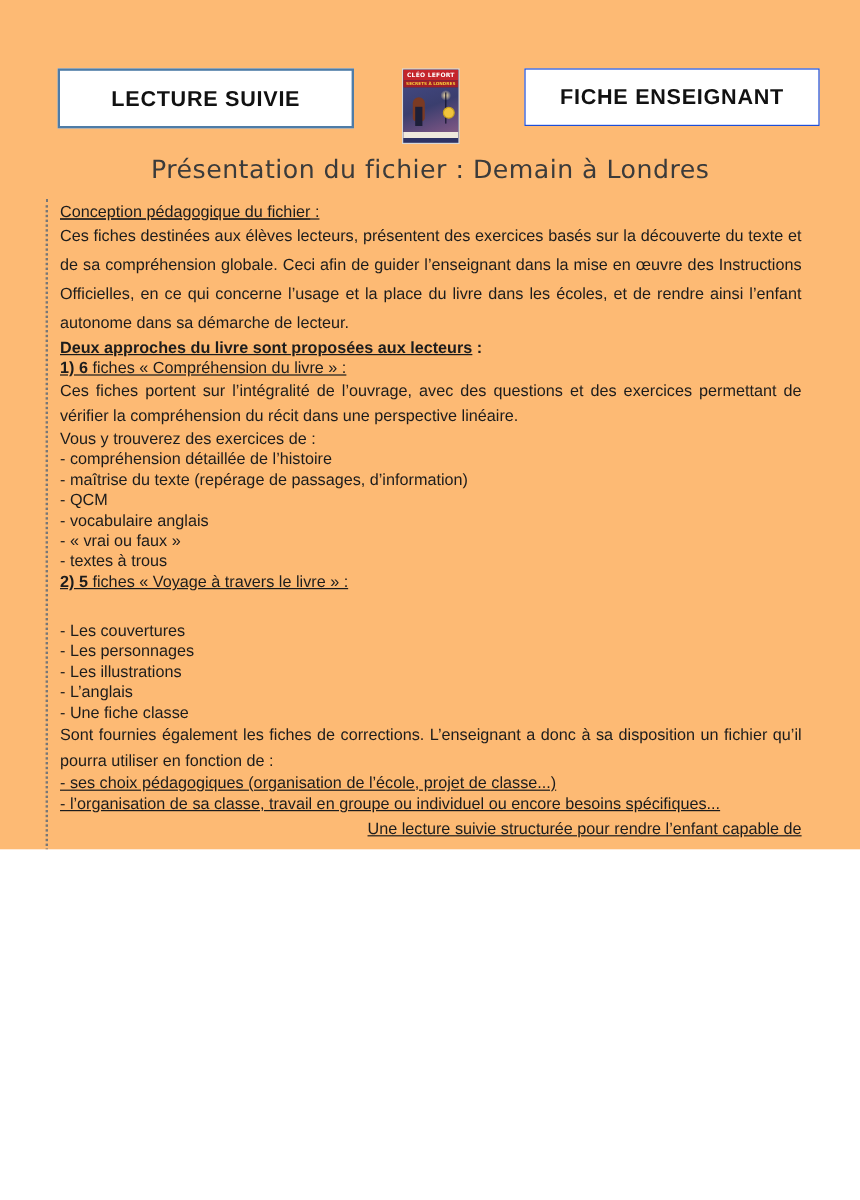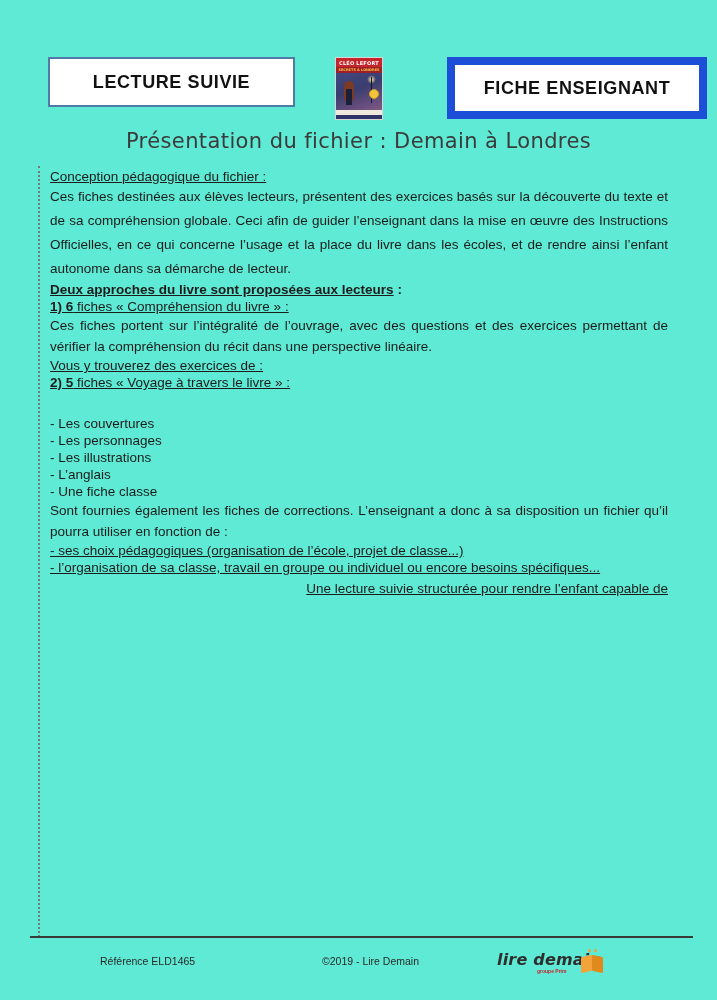--- a/index.html
+++ b/index.html
@@ -1,23 +1,23 @@
 <!DOCTYPE html>
 <html><head>
 <meta charset="utf-8">
 <style>
   html,body{margin:0;padding:0;background:#ffffff;}
-  .page{position:relative;width:717px;height:1000px;background:#5eead4;overflow:hidden;
+  .page{position:relative;width:717px;height:708px;background:#fdba74;overflow:hidden;
         font-family:"Liberation Sans",sans-serif;color:#1c1c1c;}
 
   
   .badge{position:absolute;top:57px;height:46px;background:#fff;display:flex;align-items:center;
          justify-content:center;font-weight:bold;font-size:18px;letter-spacing:0.6px;color:#111;}
   .badge-left{left:48px;width:243px;border:2px solid #4e7ca7;}
-  .badge-right{left:447px;width:244px;border:8px solid #1d4ed8;}
+  .badge-right{left:437px;width:244px;border:1px solid #1d4ed8;}
 
   
   .book-cover{position:absolute;left:336px;top:58px;width:46px;height:61px;background:#2e3264;
               box-shadow:0 0 0 1px #d8d8d8;overflow:hidden;font-family:"DejaVu Sans",sans-serif;}
   .bc-band{background:#c4252b;color:#fff;font-weight:bold;font-size:5px;text-align:center;
            padding:2px 0 1px;letter-spacing:0.2px;}
   .bc-sub{color:#f5c93a;font-weight:bold;font-size:3.5px;text-align:center;padding:1px 0;background:#a01e27;}
   .bc-art{position:relative;height:42px;background:linear-gradient(160deg,#41477f 0%,#3a3e6e 40%,#6b4f7e 75%,#8a5f86 100%);}
   .bc-lamp{position:absolute;right:10px;top:4px;width:1.5px;height:26px;background:#15162e;}
   .bc-glow{position:absolute;right:6px;top:2px;width:9px;height:9px;border-radius:50%;
@@ -40,21 +40,21 @@
   
   .content{position:absolute;left:50px;top:168px;width:618px;font-size:13.5px;color:#1c1c1c;}
   .content p{margin:0;}
   .hu{text-decoration:underline;}
   .s1{margin-top:8px;line-height:17px;text-decoration:underline;}
   .p1{margin-top:22px;line-height:24px;text-align:justify;}
   .s2{margin-top:14px;line-height:17px;font-weight:bold;}
   .a1{margin-top:20px;line-height:17px;}
   .a1 .num,.a2 .num{font-weight:bold;}
   .p2{margin-top:12px;line-height:21px;text-align:justify;}
-  .list-intro{margin-top:10px;line-height:17px;text-decoration:underline;}
+  .list-intro{margin-top:10px;line-height:17px;}
   .list .li{line-height:17px;}
   .a2{margin-top:20px;line-height:17px;}
   .p3{margin-top:12px;line-height:21px;}
   .list2{margin-top:24px;}
   .p4{margin-top:14px;line-height:21px;text-align:justify;}
   .list3{text-decoration:underline;}
   .closing{text-align:right;line-height:26px;text-decoration:underline;}
 
   
   .footer-ref{position:absolute;left:100px;top:955px;font-size:10.5px;color:#2a2a2a;}
@@ -104,20 +104,28 @@
 
     <p class="p1">Ces fiches destinées aux élèves lecteurs, présentent des exercices basés sur la découverte du texte et de sa compréhension globale. Ceci afin de guider l’enseignant dans la mise en œuvre des Instructions Officielles, en ce qui concerne l’usage et la place du livre dans les écoles, et de rendre ainsi l’enfant autonome dans sa démarche de lecteur.</p>
 
     <p class="s2"><span class="hu">Deux approches du livre sont proposées aux lecteurs</span><span> :</span></p>
 
     <p class="a1"><span class="hu"><span class="num">1) 6</span><span> fiches « Compréhension du livre » :</span></span></p>
 
     <p class="p2">Ces fiches portent sur l’intégralité de l’ouvrage, avec des questions et des exercices permettant de vérifier la compréhension du récit dans une perspective linéaire.</p>
 
     <p class="list-intro">Vous y trouverez des exercices de :</p>
+    <div class="list">
+      <div class="li">- compréhension détaillée de l’histoire</div>
+      <div class="li">- maîtrise du texte (repérage de passages, d’information)</div>
+      <div class="li">- QCM</div>
+      <div class="li">- vocabulaire anglais</div>
+      <div class="li">- « vrai ou faux »</div>
+      <div class="li">- textes à trous</div>
+    </div>
 
     <p class="a2"><span class="hu"><span class="num">2) 5</span><span> fiches « Voyage à travers le livre » :</span></span></p>
 
 
     <div class="list list2">
       <div class="li">- Les couvertures</div>
       <div class="li">- Les personnages</div>
       <div class="li">- Les illustrations</div>
       <div class="li">- L’anglais</div>
       <div class="li">- Une fiche classe</div>

